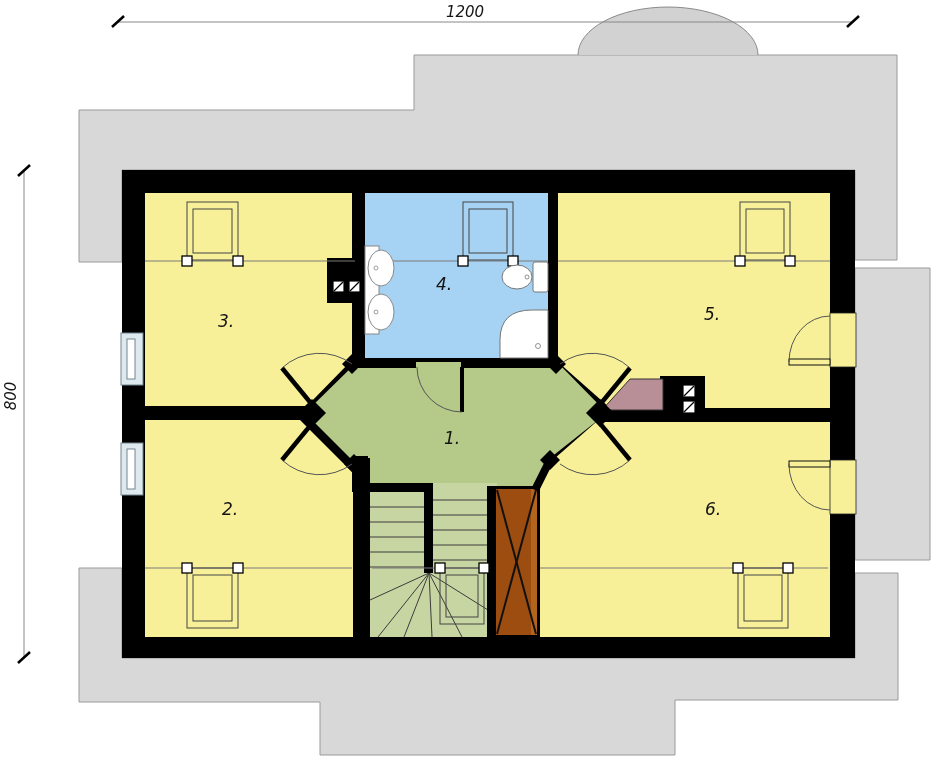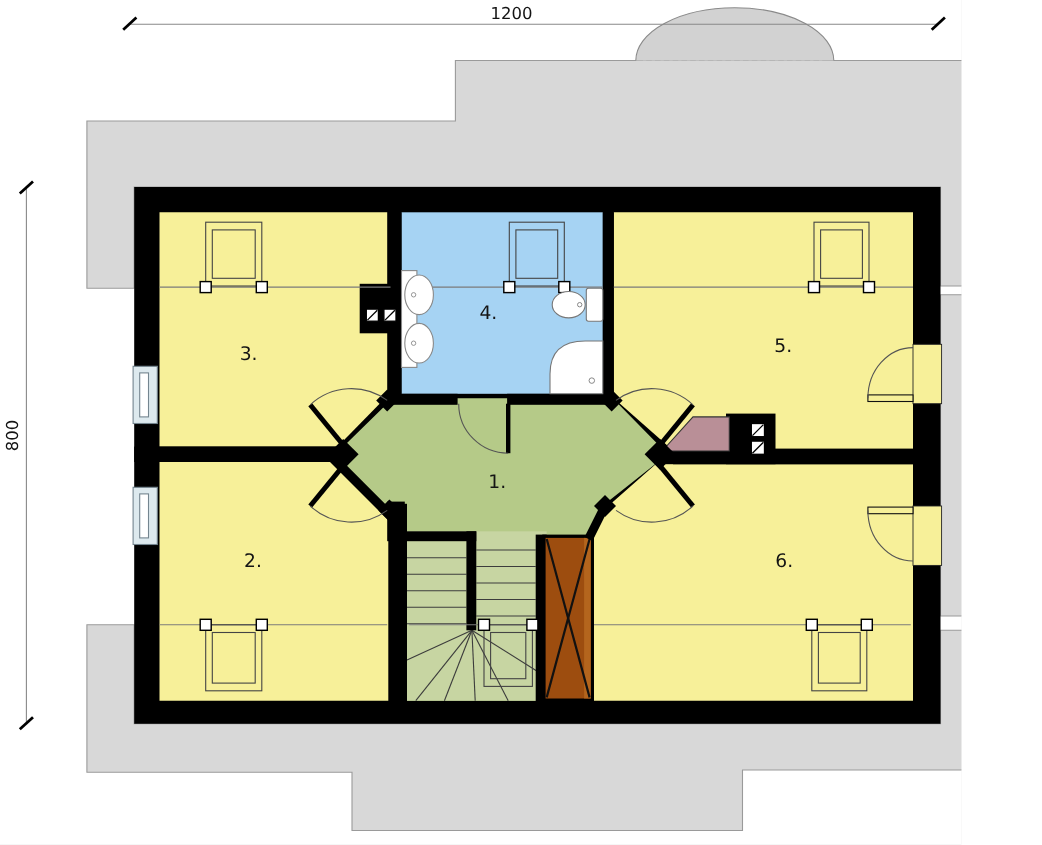--- a/index.html
+++ b/index.html
@@ -1,17 +1,17 @@
 <!DOCTYPE html>
 <html><head>
 <meta charset="utf-8">
 <style>
   html,body{margin:0;padding:0;background:#ffffff;}
-  .stage{position:relative;width:874px;height:768px;background:#e5e5e5;overflow:hidden;
-         font-family:"DejaVu Sans","Liberation Sans",sans-serif;}
+  .stage{position:relative;width:947px;height:768px;background:#a16207;overflow:hidden;
+         font-family:"DejaVu Sans","Liberation Sans",sans-serif;font-style:italic;}
   svg{display:block;}
   text{font-family:"DejaVu Sans","Liberation Sans",sans-serif;fill:#141414;}
   .room-label{font-size:17px;}
   .dim-label{font-size:15px;}
 </style>
 </head>
 <body>
 
 <div class="stage">
 <svg width="947" height="768" viewBox="0 0 947 768">

